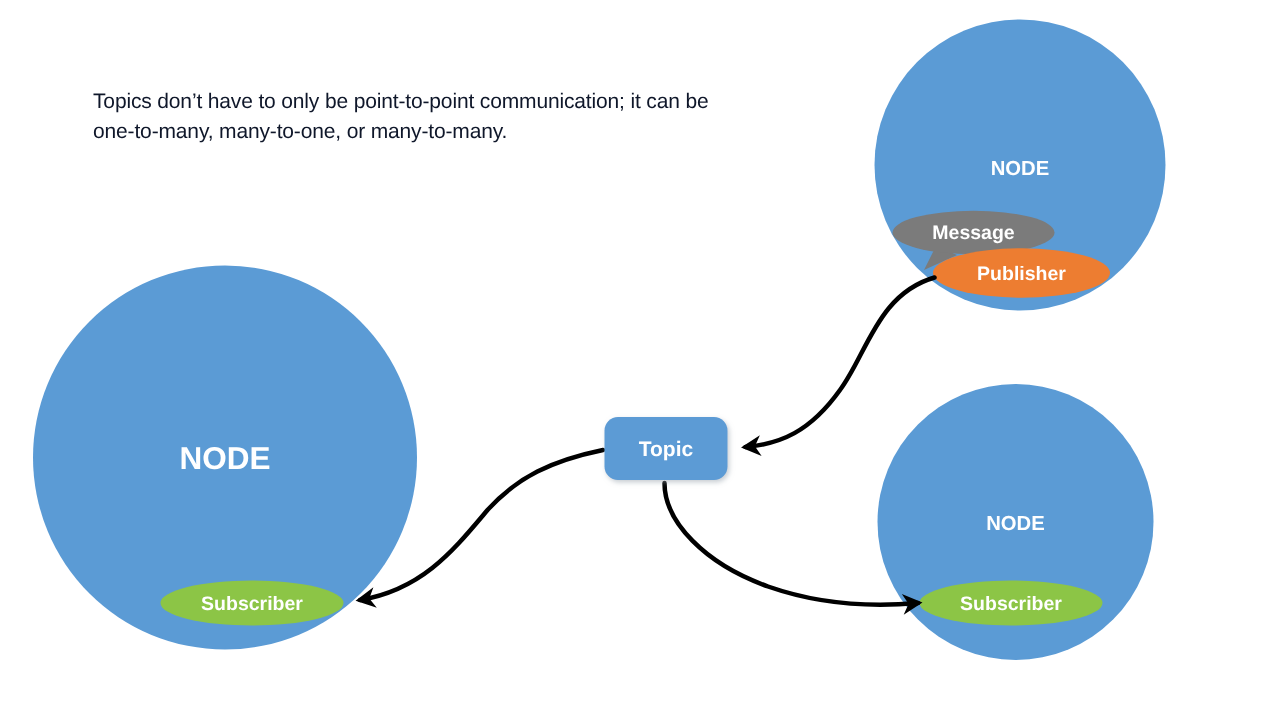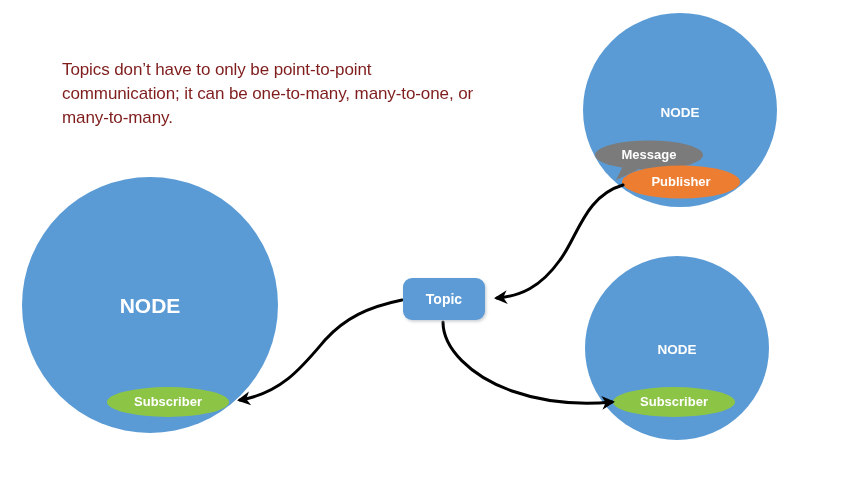--- a/index.html
+++ b/index.html
@@ -26,23 +26,23 @@
     left: 0;
     top: 0;
     width: 854px;
     height: 480px;
   }
   .caption {
     position: absolute;
     left: 62px;
     top: 58px;
     width: 420px;
-    font-size: 17px;
+    font-size: 14px;
     line-height: 1.42;
-    color: #7f1d1d;
+    color: #0f172a;
     font-family: "Liberation Sans", sans-serif;
     letter-spacing: -0.1px;
   }
   .node-label {
     fill: #ffffff;
     font-family: "Liberation Sans", sans-serif;
     font-weight: bold;
     text-anchor: middle;
     dominant-baseline: middle;
   }

